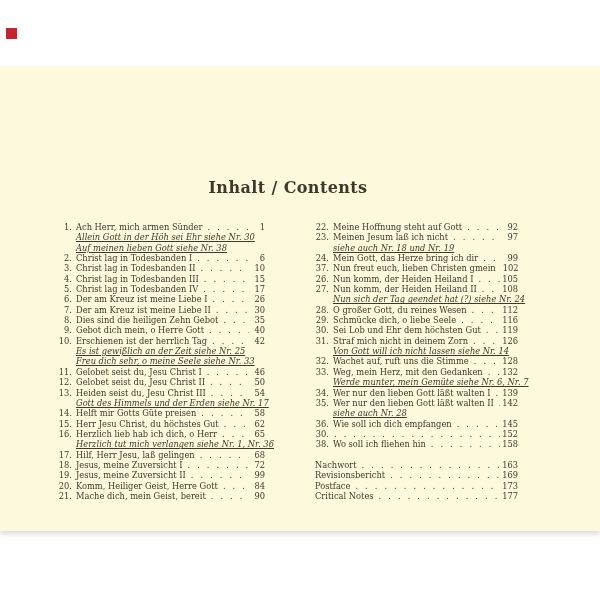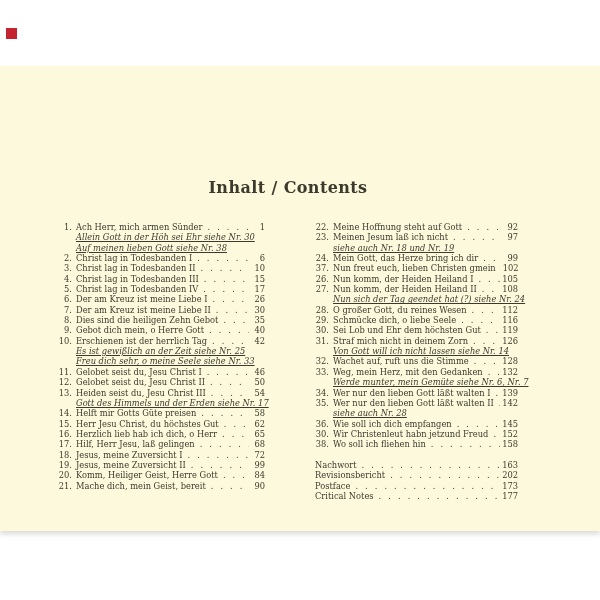--- a/index.html
+++ b/index.html
@@ -141,20 +141,24 @@
           <span class="ttl">Herr Jesu Christ, du höchstes Gut</span>
           <span class="dots">. . . . . . . . . . . . . . . . . . . . . . . . . . . . . . . . . . . . . . . . . . . . . . . . . . . . . . . . . . . . </span>
           <span class="pg">62</span>
         </div>
         <div class="row">
           <span class="num">16.</span>
           <span class="ttl">Herzlich lieb hab ich dich, o Herr</span>
           <span class="dots">. . . . . . . . . . . . . . . . . . . . . . . . . . . . . . . . . . . . . . . . . . . . . . . . . . . . . . . . . . . . </span>
           <span class="pg">65</span>
         </div>
+        <div class="row sub">
+          <span class="num"></span>
+          <span class="ttl">Herzlich tut mich verlangen siehe Nr. 1, Nr. 36</span>
+        </div>
         <div class="row">
           <span class="num">17.</span>
           <span class="ttl">Hilf, Herr Jesu, laß gelingen</span>
           <span class="dots">. . . . . . . . . . . . . . . . . . . . . . . . . . . . . . . . . . . . . . . . . . . . . . . . . . . . . . . . . . . . </span>
           <span class="pg">68</span>
         </div>
         <div class="row">
           <span class="num">18.</span>
           <span class="ttl">Jesus, meine Zuversicht I</span>
           <span class="dots">. . . . . . . . . . . . . . . . . . . . . . . . . . . . . . . . . . . . . . . . . . . . . . . . . . . . . . . . . . . . </span>
@@ -285,40 +289,39 @@
           <span class="ttl">siehe auch Nr. 28</span>
         </div>
         <div class="row">
           <span class="num">36.</span>
           <span class="ttl">Wie soll ich dich empfangen</span>
           <span class="dots">. . . . . . . . . . . . . . . . . . . . . . . . . . . . . . . . . . . . . . . . . . . . . . . . . . . . . . . . . . . . </span>
           <span class="pg">145</span>
         </div>
         <div class="row">
           <span class="num">30.</span>
-          <span class="ttl">Wir Christenleut habn jetzund Freud</span>
           <span class="dots">. . . . . . . . . . . . . . . . . . . . . . . . . . . . . . . . . . . . . . . . . . . . . . . . . . . . . . . . . . . . </span>
           <span class="pg">152</span>
         </div>
         <div class="row">
           <span class="num">38.</span>
           <span class="ttl">Wo soll ich fliehen hin</span>
           <span class="dots">. . . . . . . . . . . . . . . . . . . . . . . . . . . . . . . . . . . . . . . . . . . . . . . . . . . . . . . . . . . . </span>
           <span class="pg">158</span>
         </div>
         <div class="spacer"></div>
         <div class="row back">
           <span class="ttl">Nachwort</span>
           <span class="dots">. . . . . . . . . . . . . . . . . . . . . . . . . . . . . . . . . . . . . . . . . . . . . . . . . . . . . . . . . . . . </span>
           <span class="pg">163</span>
         </div>
         <div class="row back">
           <span class="ttl">Revisionsbericht</span>
           <span class="dots">. . . . . . . . . . . . . . . . . . . . . . . . . . . . . . . . . . . . . . . . . . . . . . . . . . . . . . . . . . . . </span>
-          <span class="pg">202</span>
+          <span class="pg">169</span>
         </div>
         <div class="row back">
           <span class="ttl">Postface</span>
           <span class="dots">. . . . . . . . . . . . . . . . . . . . . . . . . . . . . . . . . . . . . . . . . . . . . . . . . . . . . . . . . . . . </span>
           <span class="pg">173</span>
         </div>
         <div class="row back">
           <span class="ttl">Critical Notes</span>
           <span class="dots">. . . . . . . . . . . . . . . . . . . . . . . . . . . . . . . . . . . . . . . . . . . . . . . . . . . . . . . . . . . . </span>
           <span class="pg">177</span>

